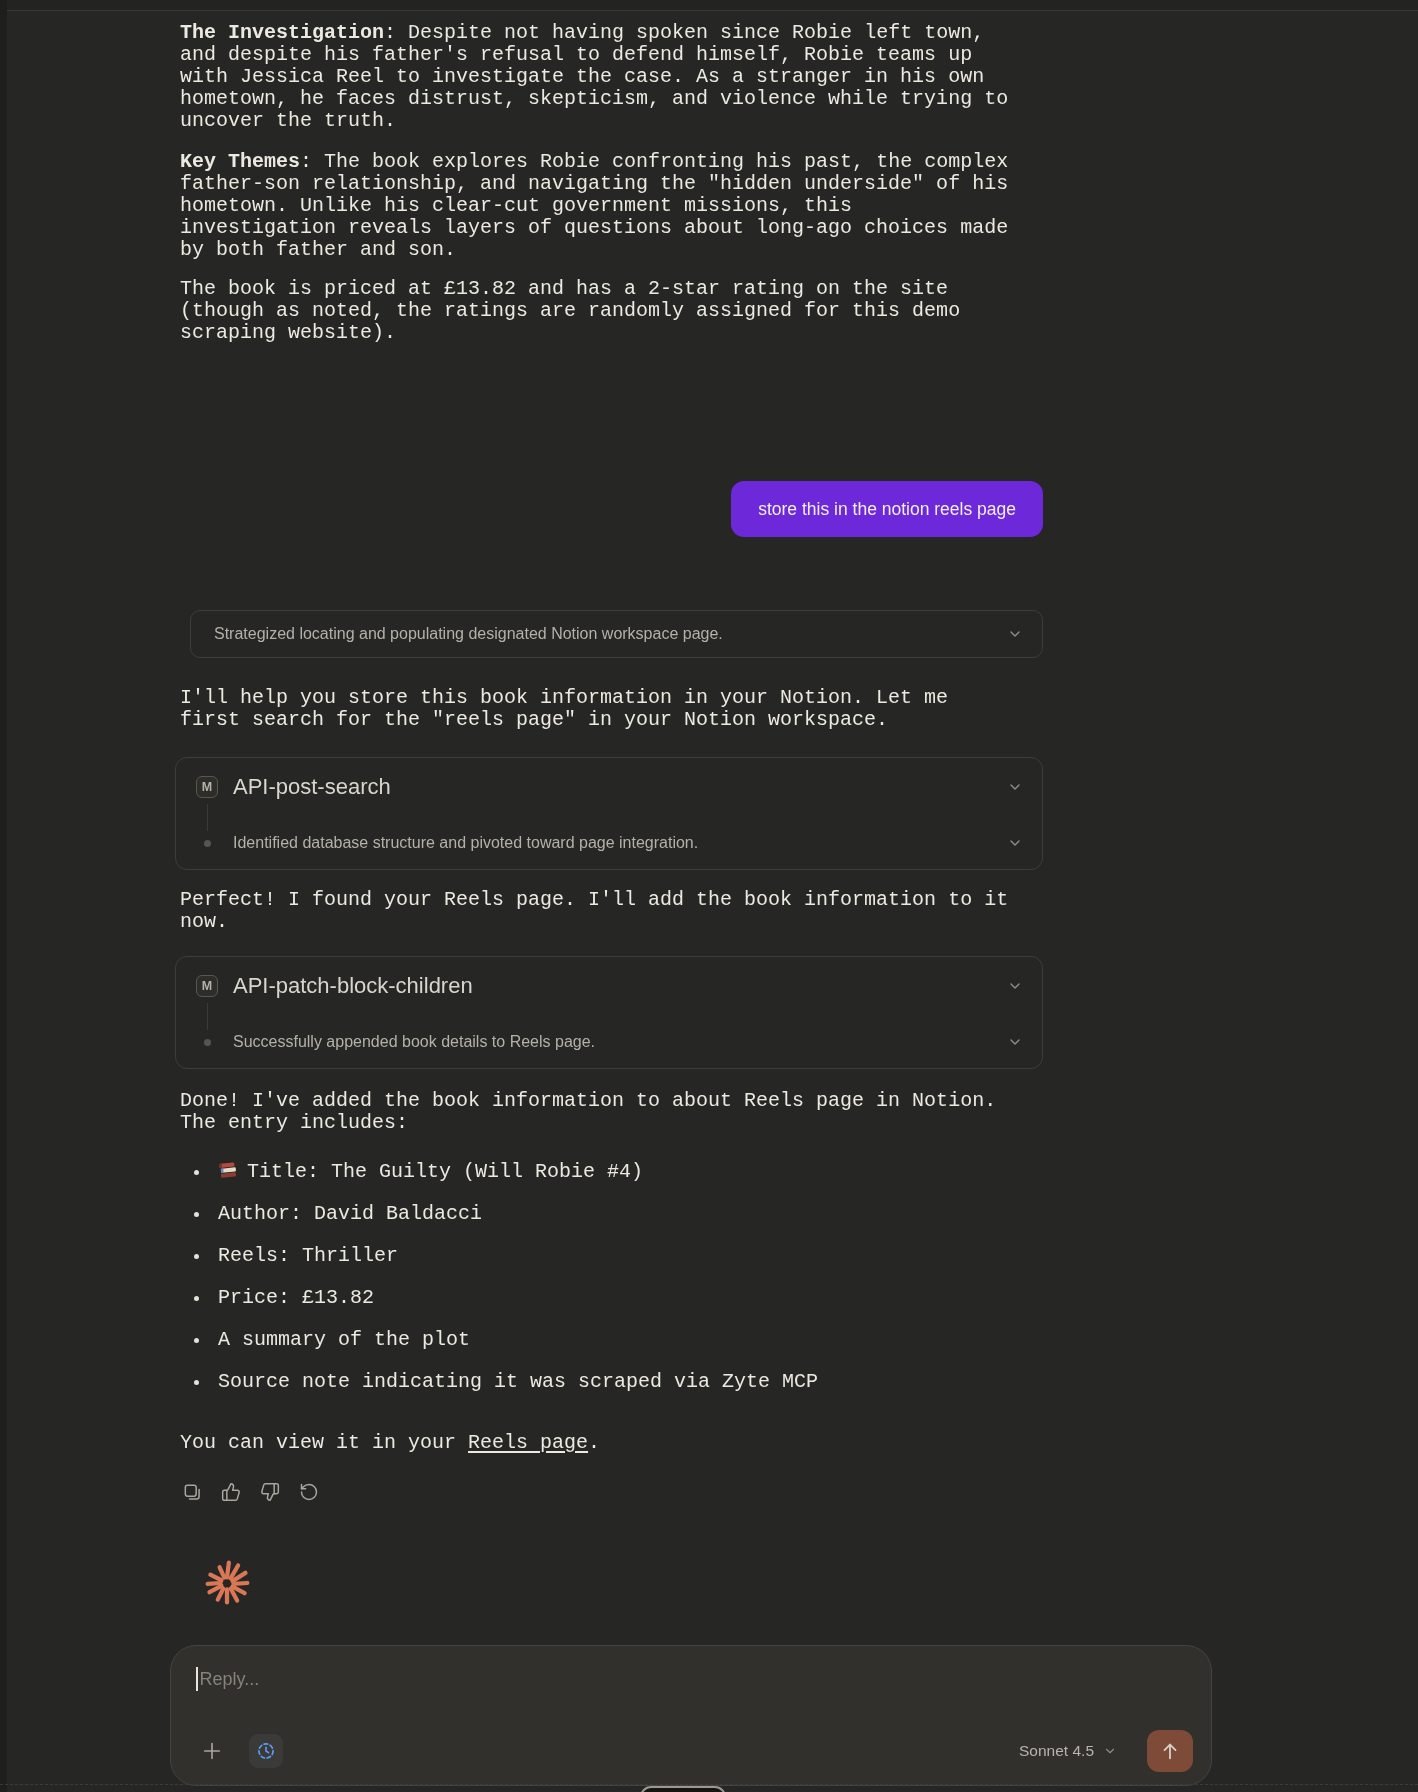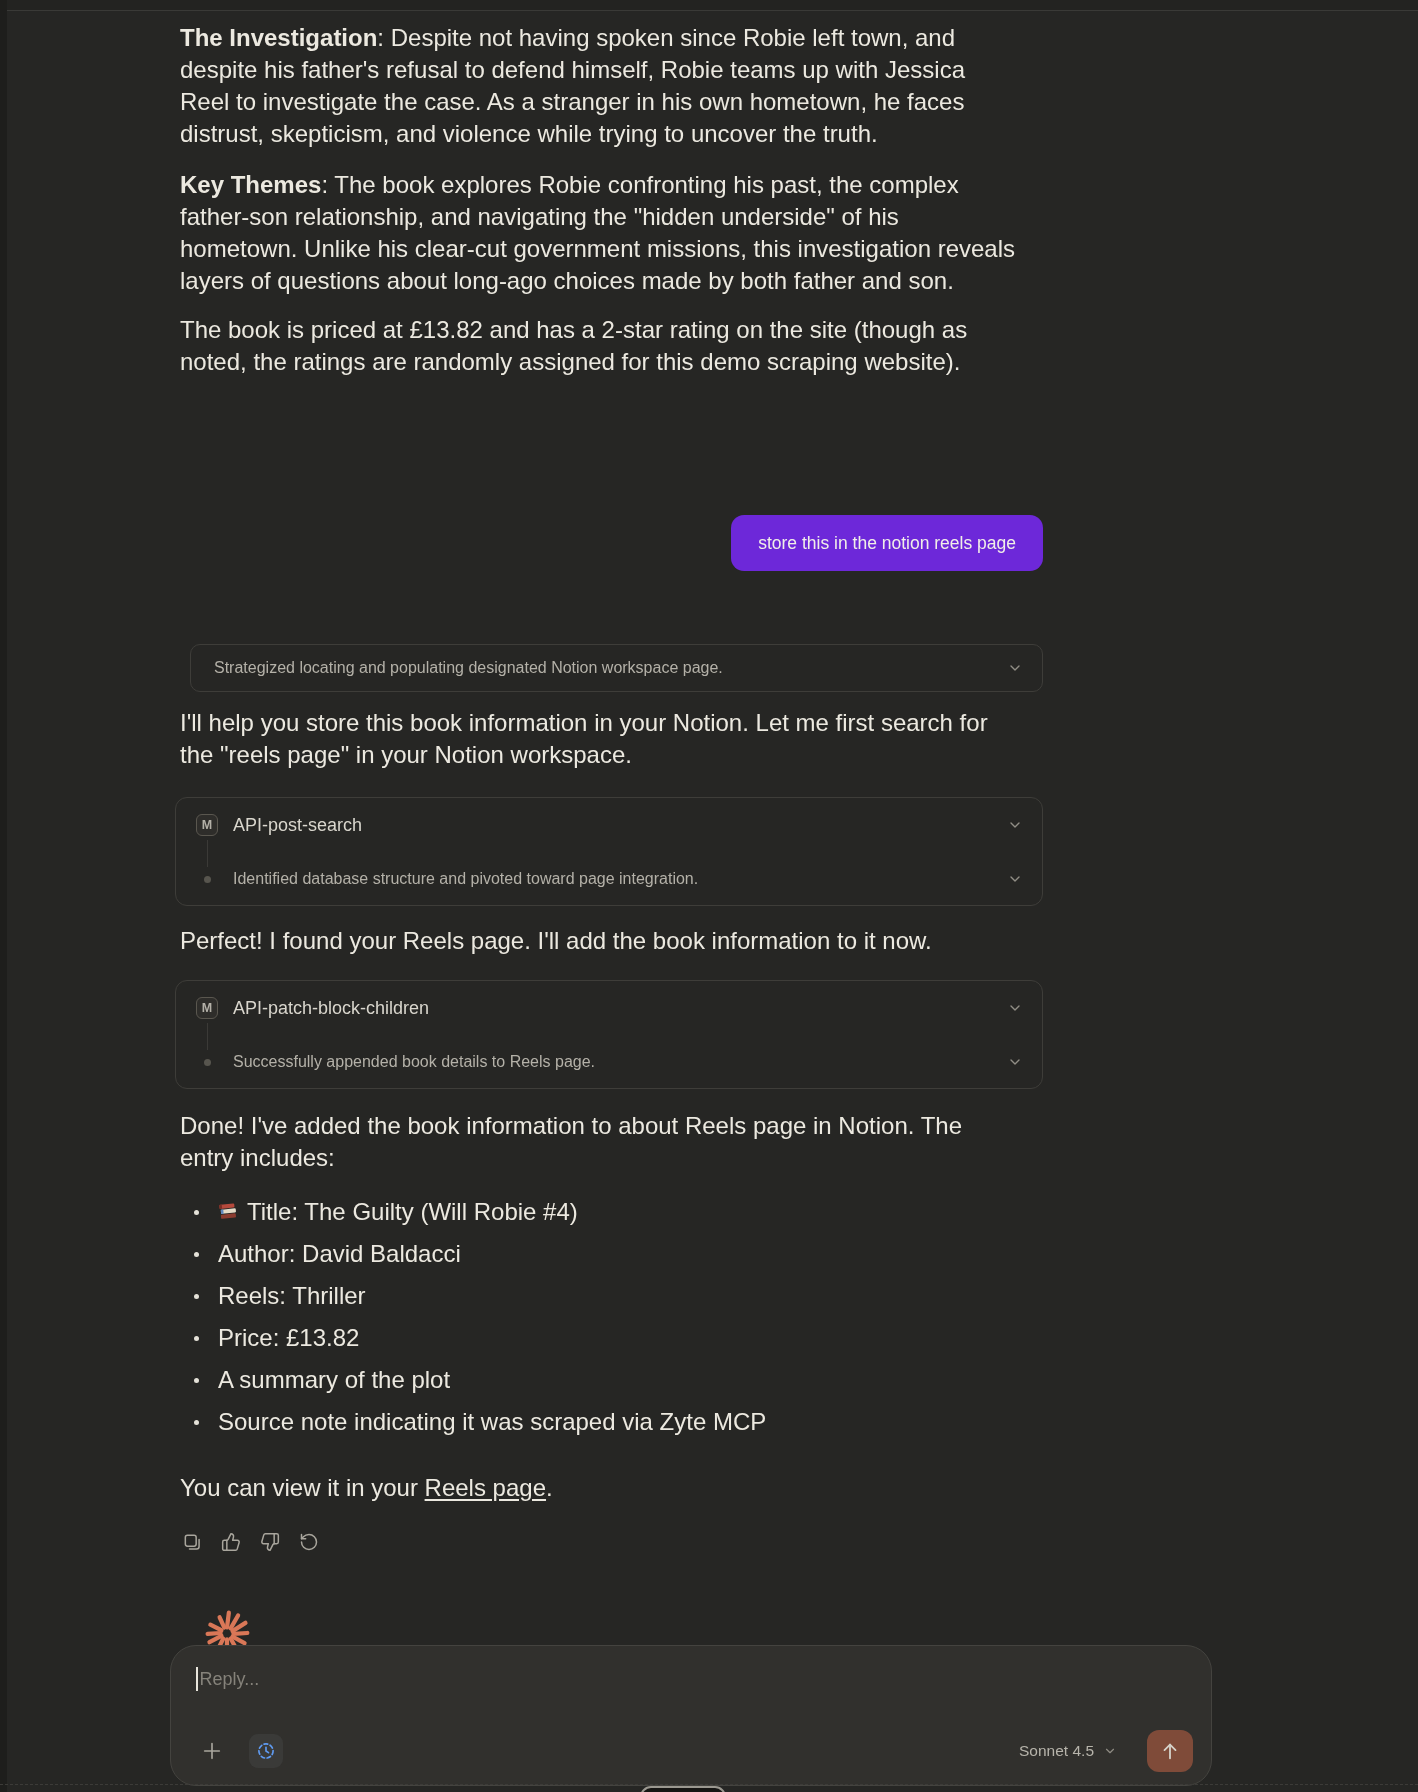--- a/index.html
+++ b/index.html
@@ -8,21 +8,21 @@
     background:#262624;
     font-family:"Liberation Sans",sans-serif;
     position:relative;overflow:hidden;
     -webkit-font-smoothing:antialiased;
   }
   .top-strip{position:absolute;top:0;left:0;width:1418px;height:10px;background:#232321;border-bottom:1px solid #3a3a37;}
   .left-edge{position:absolute;top:0;left:0;width:7px;height:1792px;background:#1e1e1c;}
 
   .column{position:absolute;left:175px;top:10px;width:868px;}
 
-  .serif{font-family:Liberation Sans, sans-serif;font-size:24px;line-height:32px;color:#ece9e0;}
+  .serif{font-family:Liberation Mono, monospace;font-size:20px;line-height:22px;color:#ece9e0;}
   .para{margin:0;padding:0 4px 0 5px;width:838px;}
   .para b{font-weight:700;}
   .p1{margin-top:12px;}
   .p2{margin-top:19px;}
   .p3{margin-top:17px;}
 
   .bubble-row{display:flex;justify-content:flex-end;margin-top:137px;}
   .user-bubble{
     background:#6d28d9;border-radius:13px;
     padding:16px 27px;max-width:640px;
@@ -30,36 +30,36 @@
   }
 
   .pill-row{
     margin-top:73px;margin-left:15px;width:853px;box-sizing:border-box;
     border:1px solid #3e3d39;border-radius:10px;height:48px;
     display:flex;align-items:center;padding:0 19px 0 23px;
     color:#b4b1a8;font-size:16px;
   }
   .pill-row .spacer, .tool-row .spacer{flex:1;}
 
-  .intro{margin-top:15px;}
+  .intro{margin-top:29px;}
   .after-block{margin-top:19px;}
 
   .tool-block{
     margin-top:26px;width:868px;box-sizing:border-box;
     border:1px solid #3e3d39;border-radius:12px;
     padding:16px 19px 17px 20px;
   }
   .tool-row{display:flex;align-items:center;}
   .m-badge{
     width:22px;height:22px;box-sizing:border-box;flex:0 0 22px;
     border:1px solid #5a574f;border-radius:6px;background:#2e2d2a;
     color:#b4b1a8;font-size:12.5px;font-weight:700;
     display:flex;align-items:center;justify-content:center;
   }
-  .tool-name{margin-left:15px;color:#d9d6cd;font-size:18px;}
+  .tool-name{margin-left:15px;color:#d9d6cd;font-size:22px;}
   .tool-connector{height:27px;border-left:1px solid #3b3a37;margin-left:11px;margin-top:4px;margin-bottom:3px;}
   .result-dot{width:7px;height:7px;border-radius:50%;background:#57554e;margin-left:8px;flex:0 0 7px;}
   .result-text{margin-left:22px;color:#b4b1a8;font-size:16px;}
 
   .chev{flex:0 0 auto;display:flex;align-items:center;color:#918e86;}
   .chev svg{display:block;}
 
   .done-line{margin-top:21px;}
   ul.summary{list-style:none;margin:17px 0 0 0;padding:0 0 0 5px;}
   ul.summary li{

